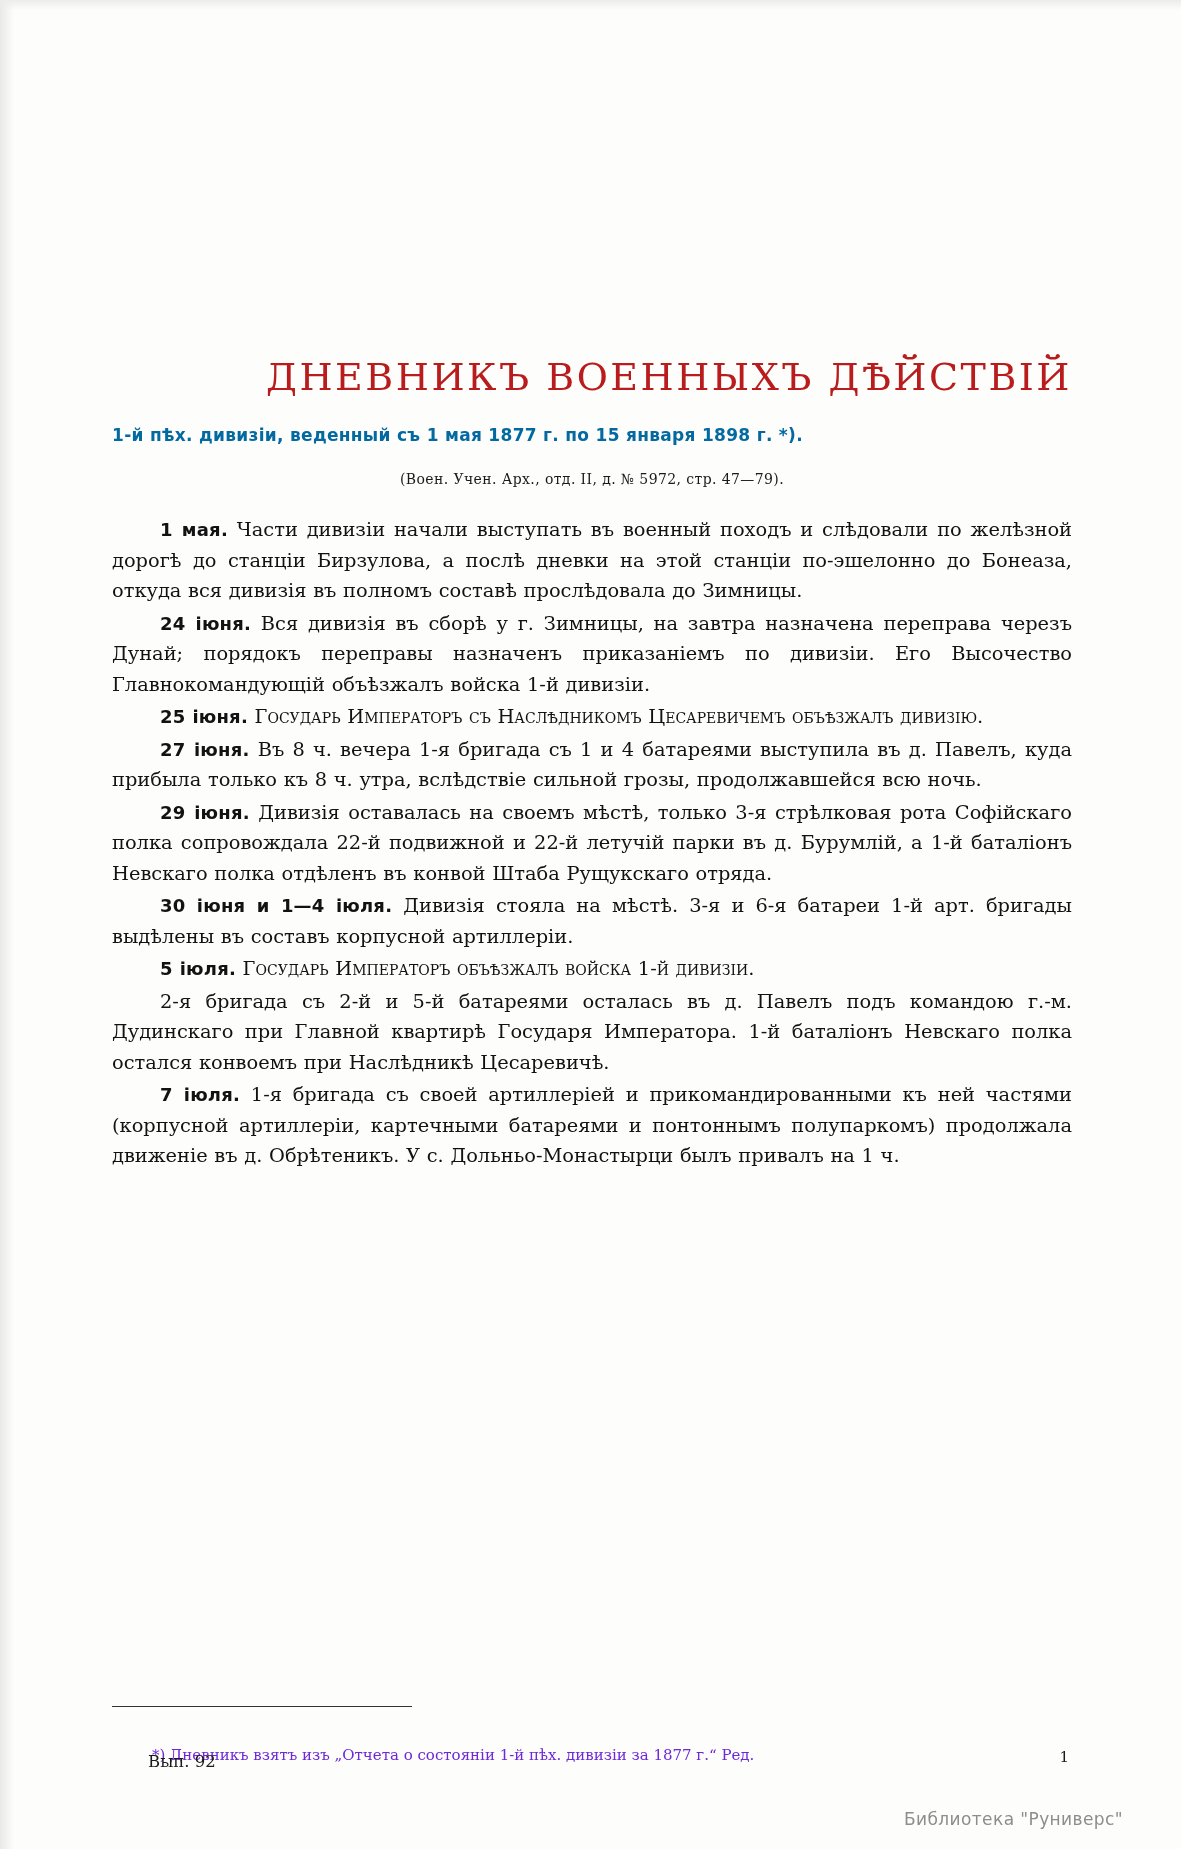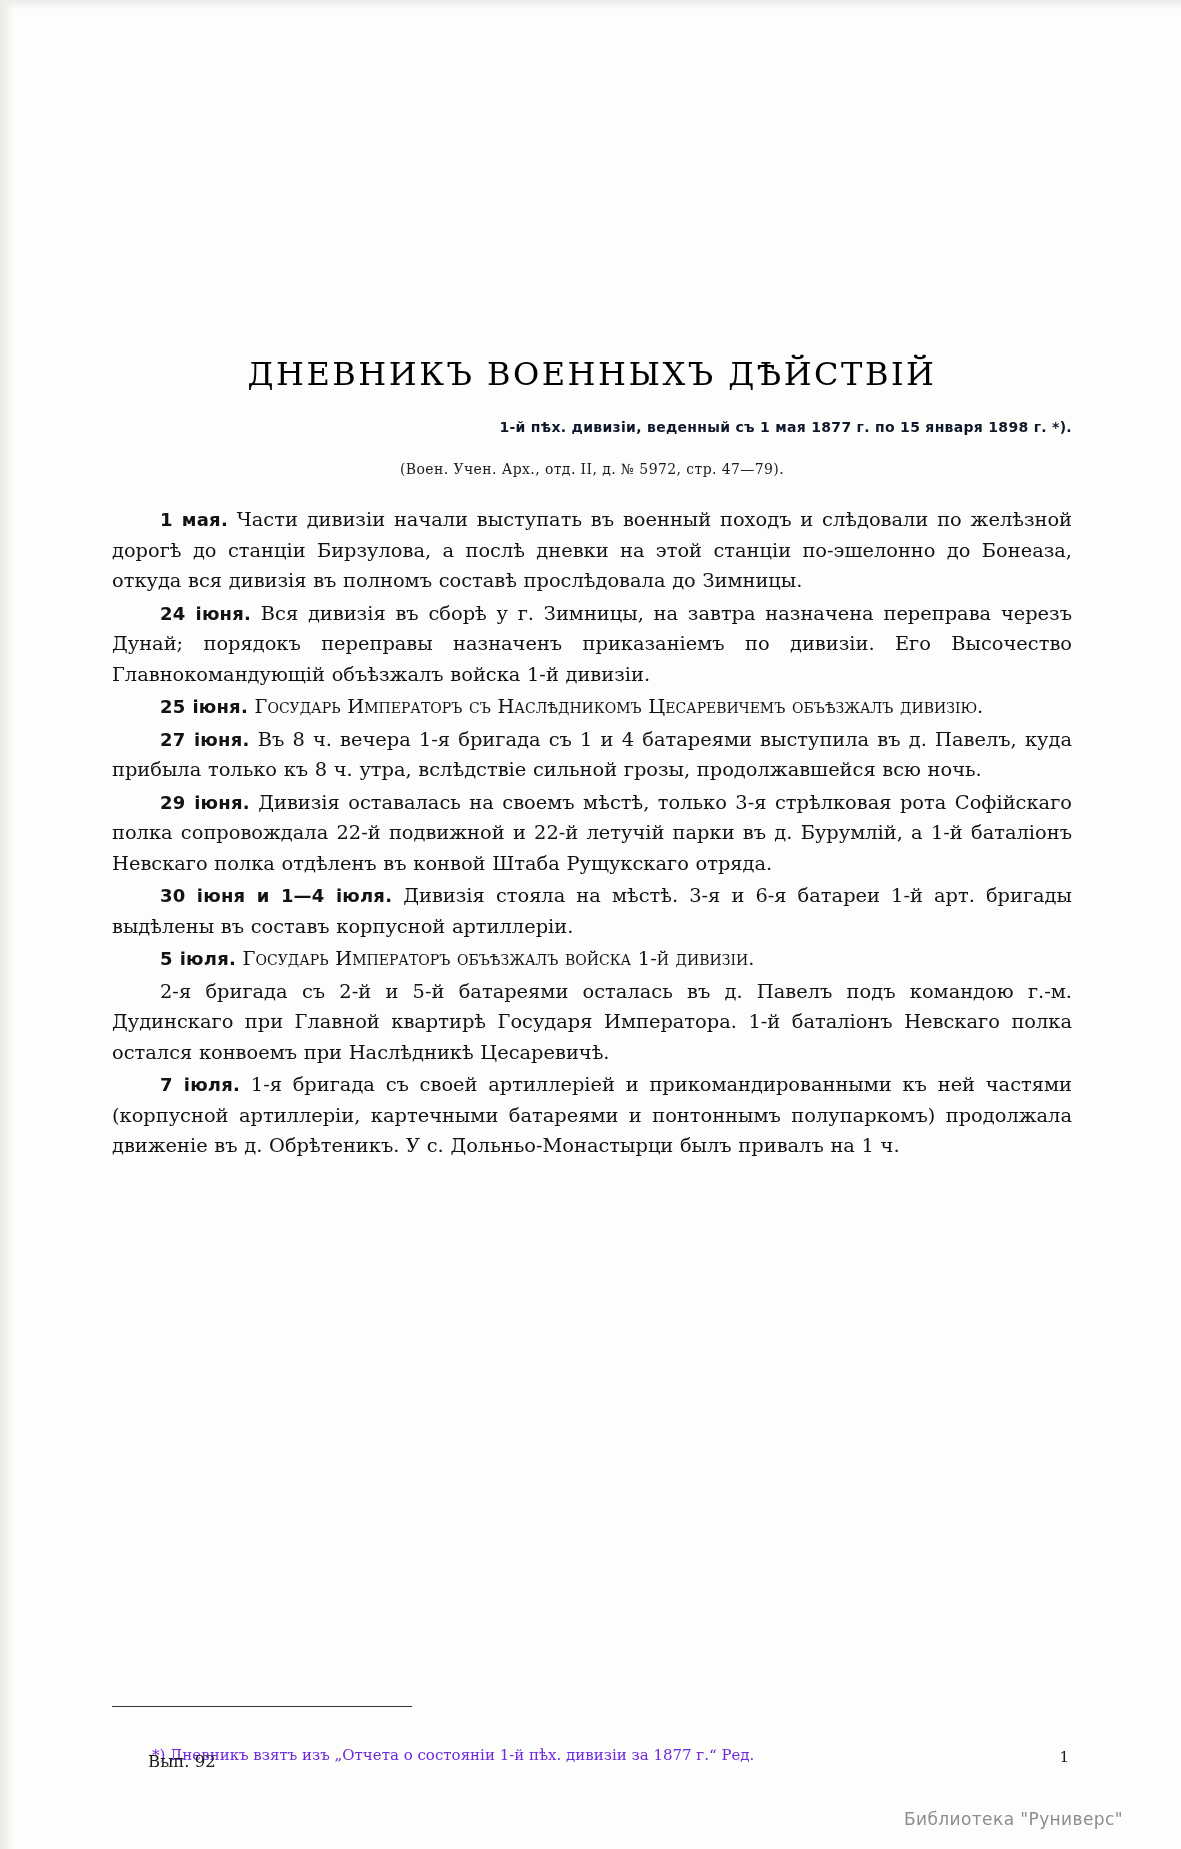--- a/index.html
+++ b/index.html
@@ -23,35 +23,35 @@
     background: #fdfdfc;
   }
   .content {
     position: absolute;
     left: 112px;
     top: 355px;
     width: 960px;
   }
   .doc-title {
     font-family: "DejaVu Serif", serif;
-    font-size: 32px;
+    font-size: 38px;
     letter-spacing: 2.5px;
-    text-align: center;
+    text-align: right;
     font-weight: normal;
     margin: 0 0 26px 0;
-    color: #000000;
+    color: #b91c1c;
   }
   .doc-subtitle {
     font-family: "DejaVu Sans", sans-serif;
-    font-size: 14px;
+    font-size: 17px;
     font-weight: bold;
-    text-align: right;
+    text-align: left;
     letter-spacing: 0.3px;
     margin: 0 0 26px 0;
-    color: #0f172a;
+    color: #0369a1;
   }
   .doc-source {
     font-family: "DejaVu Serif", serif;
     font-size: 14px;
     text-align: center;
     letter-spacing: 0.4px;
     margin: 0 0 28px 0;
     color: #1a1a1a;
   }
   p.para {

